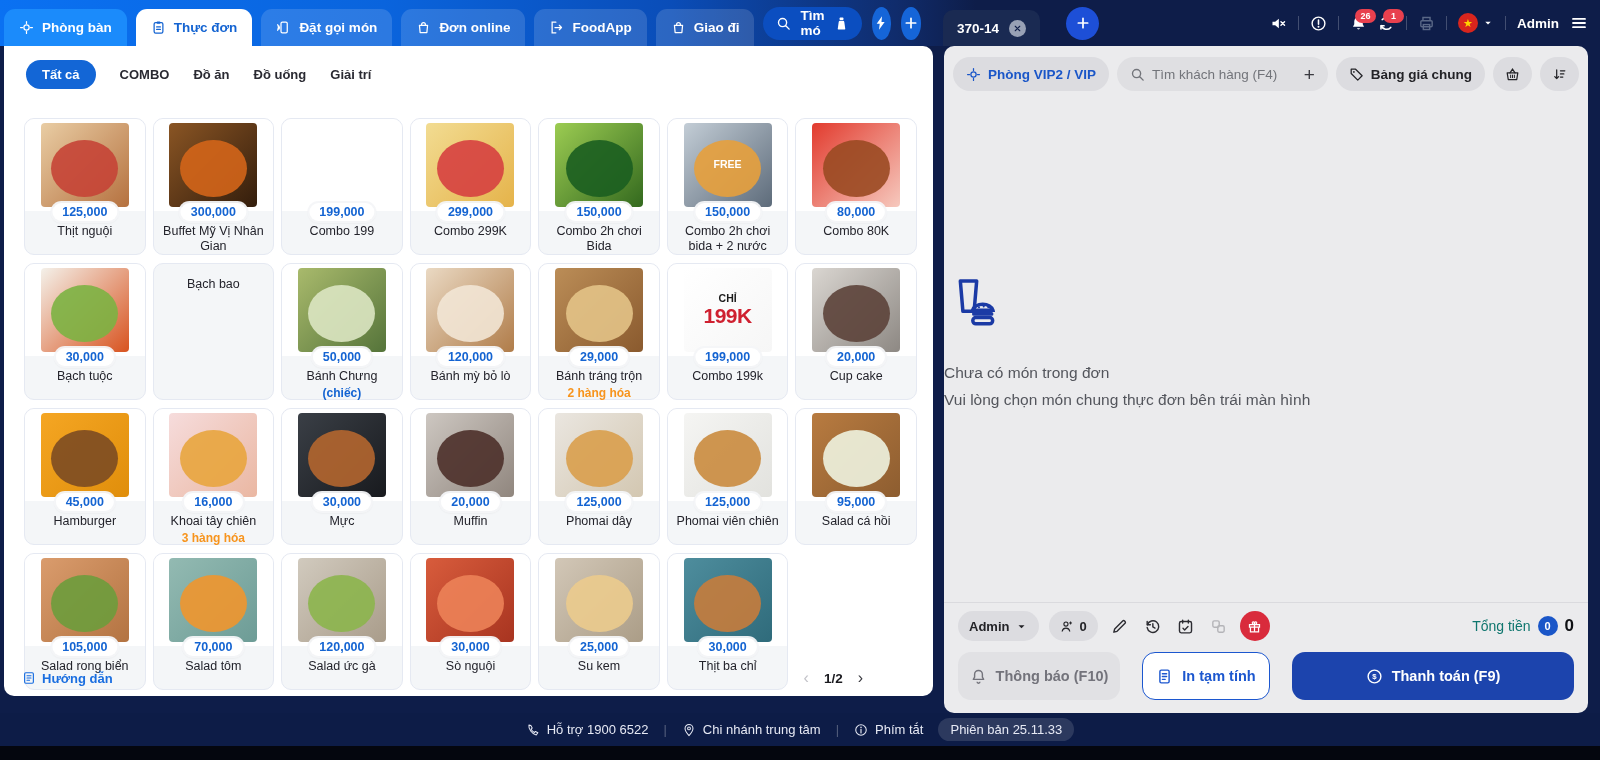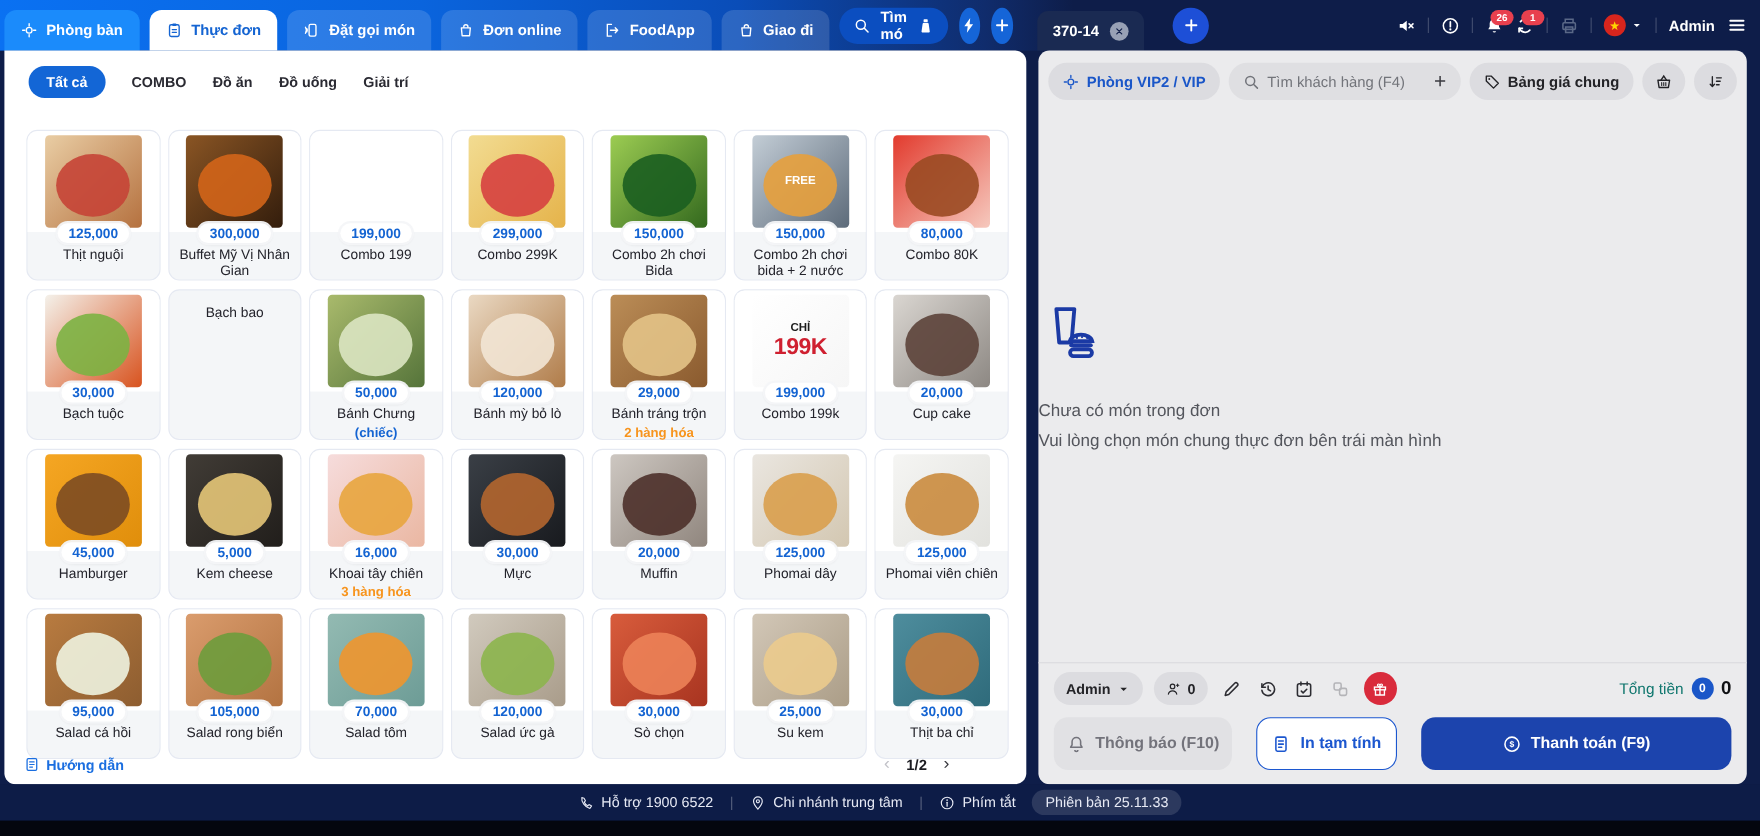--- a/index.html
+++ b/index.html
@@ -40,21 +40,21 @@
   .badge{position:absolute;top:-6px;right:-9px;background:#e8404e;color:#fff;font-size:9px;font-weight:700;
     border-radius:8px;min-width:15px;height:14px;line-height:14px;padding:0 3px;text-align:center;font-style:normal;}
   .flag-wrap{display:flex;align-items:center;gap:4px;cursor:pointer;}
   .flag{width:20px;height:20px;border-radius:50%;background:#d8251d;color:#ffd400;display:flex;align-items:center;
     justify-content:center;font-size:11px;}
   .flag-wrap .ico{font-size:12px;color:#fff;}
   .rh-user{font-size:13.5px;font-weight:700;cursor:pointer;}
   .rh-ico.burger{font-size:18px;}
 
   
-  .menu-panel{position:absolute;left:4px;top:46px;width:929px;bottom:47px;background:#fff;
+  .menu-panel{position:absolute;left:4px;top:46px;width:929px;bottom:64px;background:#fff;
     border-radius:0 10px 10px 10px;}
   .cat-row{display:flex;align-items:center;gap:24px;padding:14px 22px 0;}
   .cat{font-size:13px;font-weight:700;color:#2a2a32;cursor:pointer;}
   .cat.active{background:#1366d6;color:#fff;border-radius:16px;padding:7px 16px;}
   .grid{position:absolute;left:20px;right:16px;top:72px;display:grid;grid-template-columns:repeat(7,1fr);gap:8px 7px;}
   .card{position:relative;height:135px;background:#f4f6f8;border:1px solid #e5e9f2;border-radius:10px;cursor:pointer;}
   .imgwrap{position:relative;height:92px;background:#fff;border-radius:9px 9px 0 0;display:flex;align-items:center;justify-content:center;}
   .pimg{width:88px;height:84px;border-radius:4px;position:relative;overflow:hidden;display:flex;flex-direction:column;
     align-items:center;justify-content:center;}
   .blob{position:absolute;left:12%;right:12%;top:20%;bottom:12%;border-radius:50%;opacity:.9;}
@@ -465,31 +465,20 @@
               <i class="blob" style="background:#7c4b22"></i>
             </div>
             <span class="price">45,000</span>
           </div>
           <div class="cbody">
             <div class="cname">Hamburger</div>
           </div>
         </div>
         <div class="card">
           <div class="imgwrap">
-            <div class="pimg" style="background:linear-gradient(135deg,#413c36,#211e1b)">
-              <i class="blob" style="background:#e6c678"></i>
-            </div>
-            <span class="price">5,000</span>
-          </div>
-          <div class="cbody">
-            <div class="cname">Kem cheese</div>
-          </div>
-        </div>
-        <div class="card">
-          <div class="imgwrap">
             <div class="pimg" style="background:linear-gradient(135deg,#f6dcdc,#eab7a2)">
               <i class="blob" style="background:#e8a53e"></i>
             </div>
             <span class="price">16,000</span>
           </div>
           <div class="cbody">
             <div class="cname">Khoai tây chiên</div>
             <div class="csub" style="color:#f7941d">3 hàng hóa</div>
           </div>
         </div>
@@ -582,21 +571,21 @@
           </div>
         </div>
         <div class="card">
           <div class="imgwrap">
             <div class="pimg" style="background:linear-gradient(135deg,#d85c3c,#a83420)">
               <i class="blob" style="background:#ec8258"></i>
             </div>
             <span class="price">30,000</span>
           </div>
           <div class="cbody">
-            <div class="cname">Sò chọn</div>
+            <div class="cname">Sò nguội</div>
           </div>
         </div>
         <div class="card">
           <div class="imgwrap">
             <div class="pimg" style="background:linear-gradient(135deg,#d2c7b7,#ab9d87)">
               <i class="blob" style="background:#ebcb8d"></i>
             </div>
             <span class="price">25,000</span>
           </div>
           <div class="cbody">

